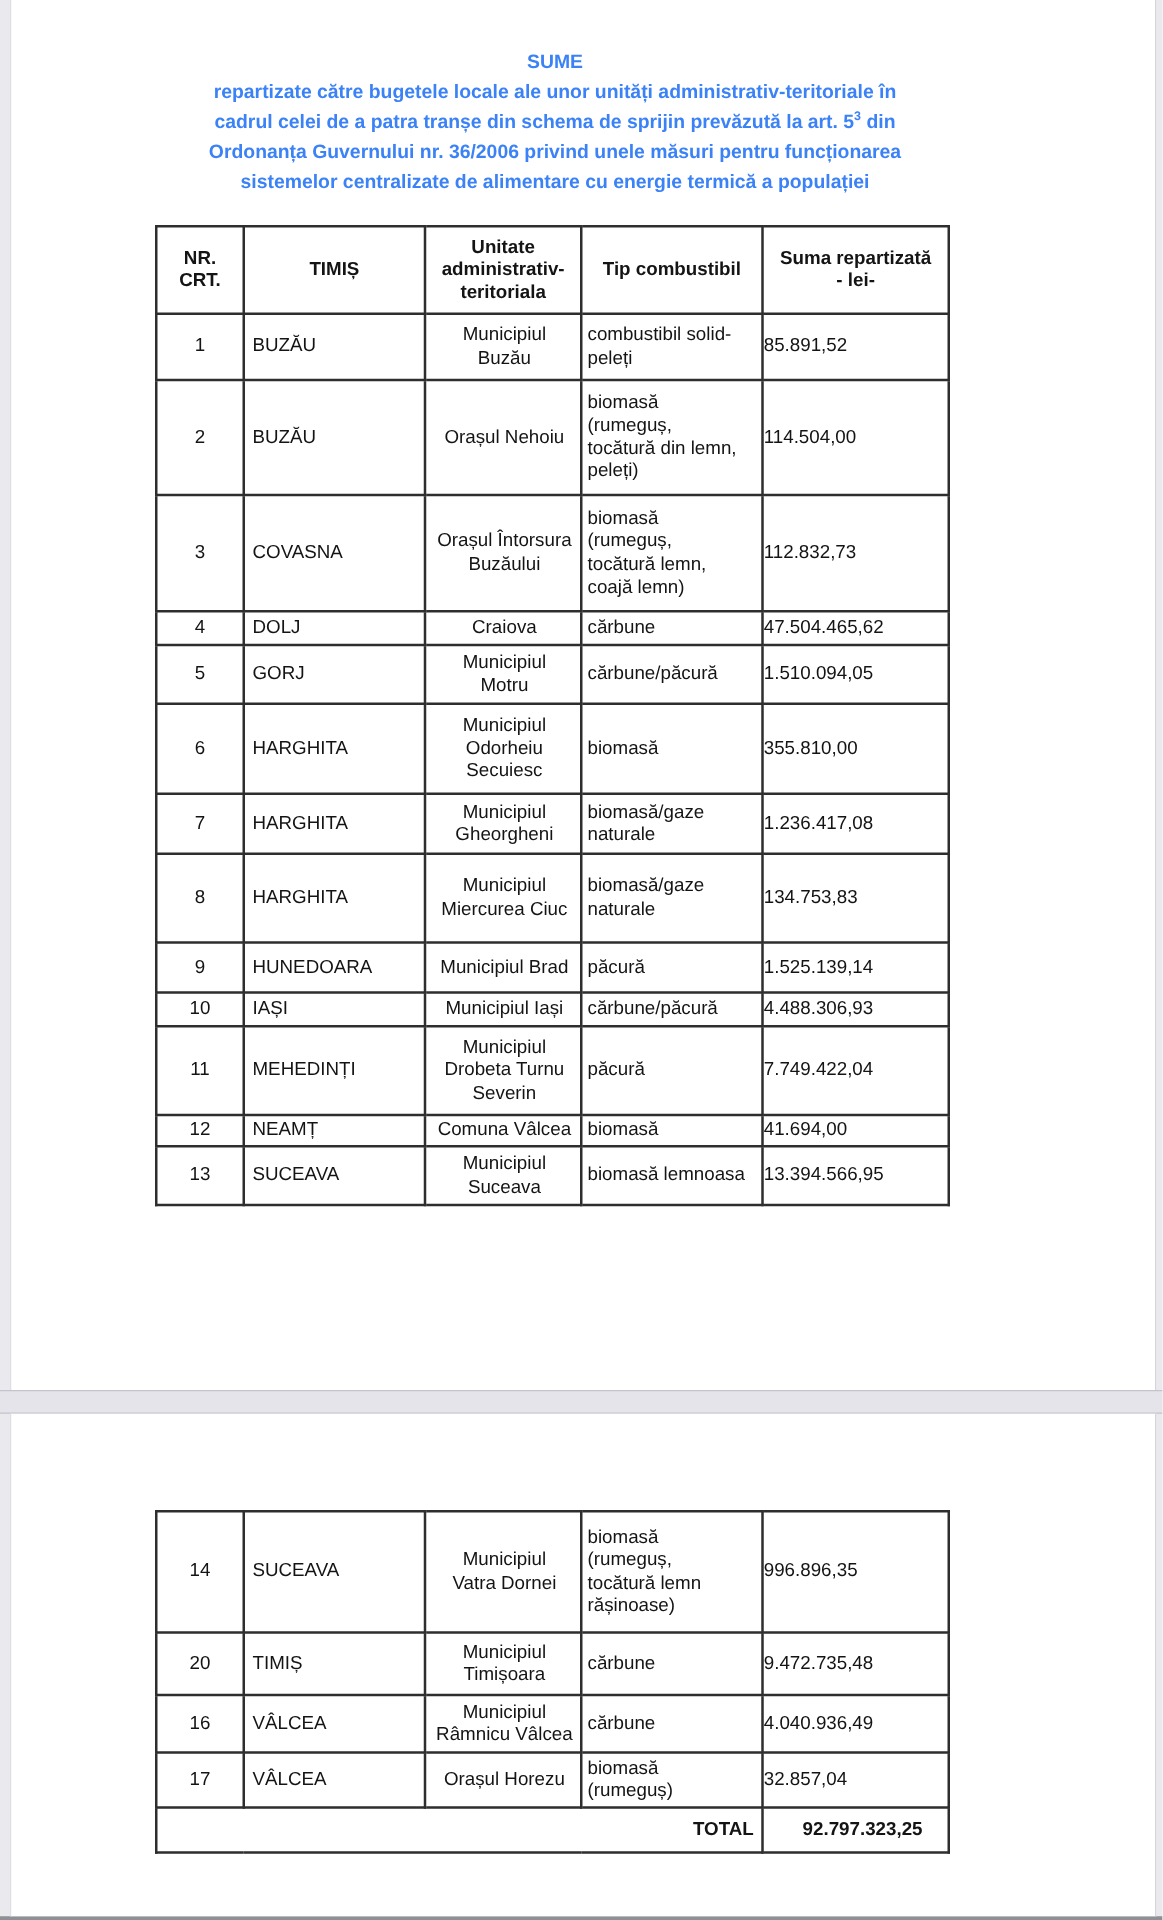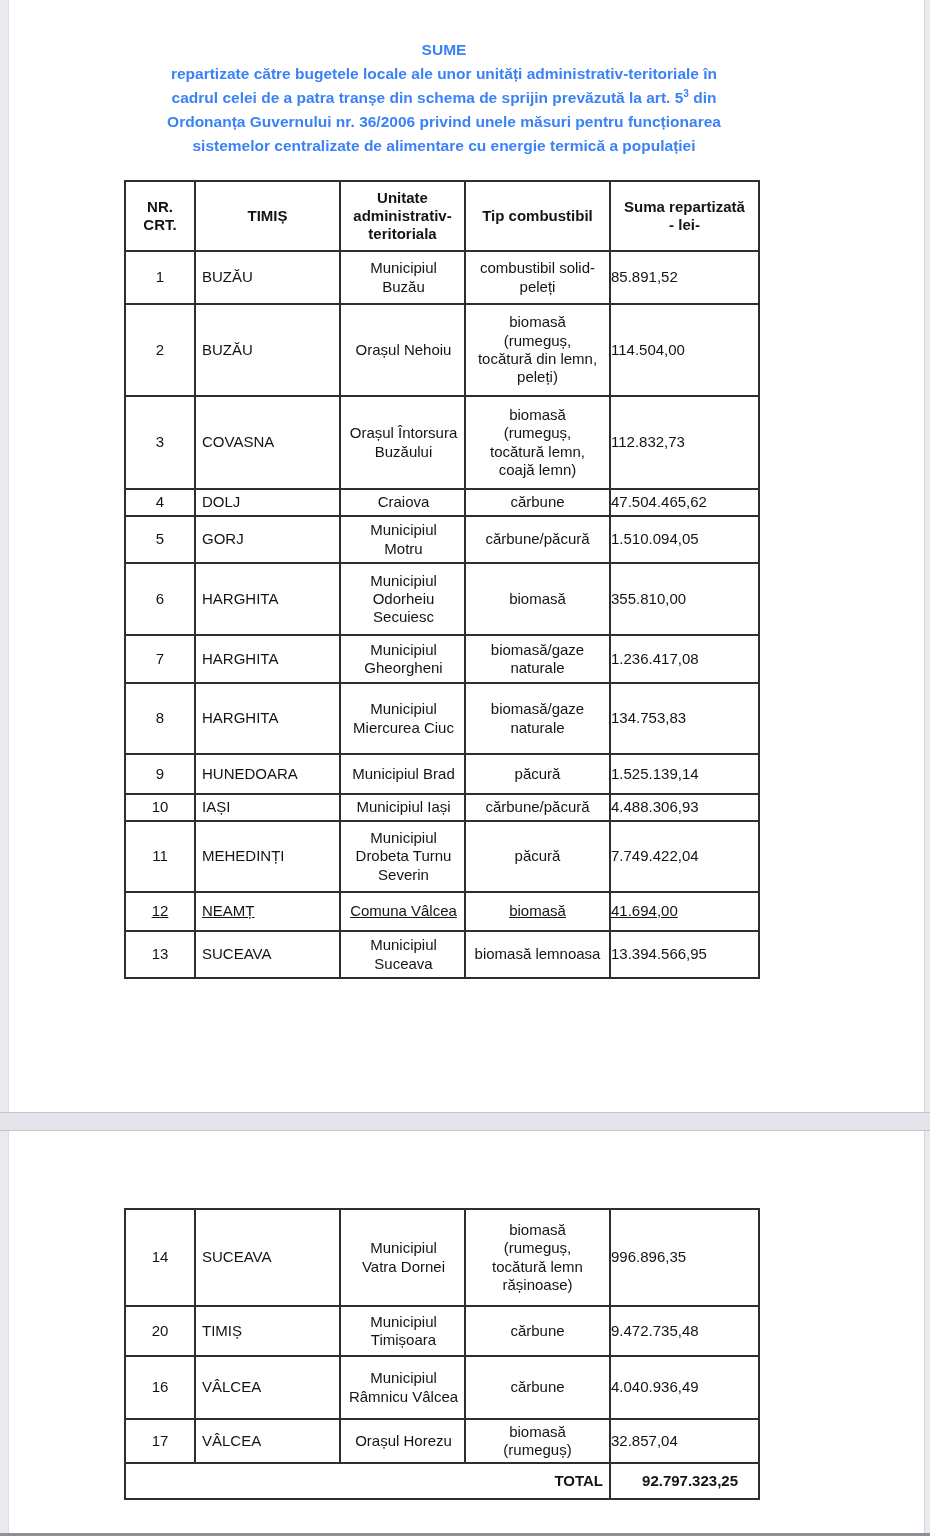--- a/index.html
+++ b/index.html
@@ -56,43 +56,43 @@
     overflow:hidden;
   }
   table.doc th {
     font-weight:700;
     text-align:center;
     padding:2px 2px;
   }
   td.c-nr  { text-align:center; }
   td.c-jud { text-align:left; padding-left:6px; }
   td.c-uat { text-align:center; padding-left:4px; padding-right:2px; }
-  td.c-tip { text-align:center; padding-left:4px; padding-right:4px; }
+  td.c-tip { text-align:left; padding-left:4px; padding-right:4px; }
   td.c-sum { padding-right:5px; }
 
   #t1 { margin-top:22px; }
   #t1 thead tr        { height:70px; }
   #t1 tbody tr:nth-child(1)  { height:53px; }
   #t1 tbody tr:nth-child(2)  { height:92px; }
   #t1 tbody tr:nth-child(3)  { height:93px; }
   #t1 tbody tr:nth-child(4)  { height:27px; }
   #t1 tbody tr:nth-child(5)  { height:47px; }
   #t1 tbody tr:nth-child(6)  { height:72px; }
   #t1 tbody tr:nth-child(7)  { height:48px; }
   #t1 tbody tr:nth-child(8)  { height:71px; }
   #t1 tbody tr:nth-child(9)  { height:40px; }
   #t1 tbody tr:nth-child(10) { height:27px; }
   #t1 tbody tr:nth-child(11) { height:71px; }
-  #t1 tbody tr:nth-child(12) { height:39px;text-decoration:underline; }
+  #t1 tbody tr:nth-child(12) { height:25px; }
   #t1 tbody tr:nth-child(13) { height:47px; }
 
   #t2 { position:absolute; top:77px; left:0; }
   #t2 tbody tr:nth-child(1) { height:97px; }
   #t2 tbody tr:nth-child(2) { height:50px; }
-  #t2 tbody tr:nth-child(3) { height:63px; }
+  #t2 tbody tr:nth-child(3) { height:46px; }
   #t2 tbody tr:nth-child(4) { height:44px; }
   #t2 tbody tr:nth-child(5) { height:36px; }
   .total-label {
     text-align:right; font-weight:700; padding-right:6px; white-space:nowrap;
   }
   .total-value {
     text-align:right; font-weight:700; padding-right:20px; white-space:nowrap;
   }
 </style>
 </head>

